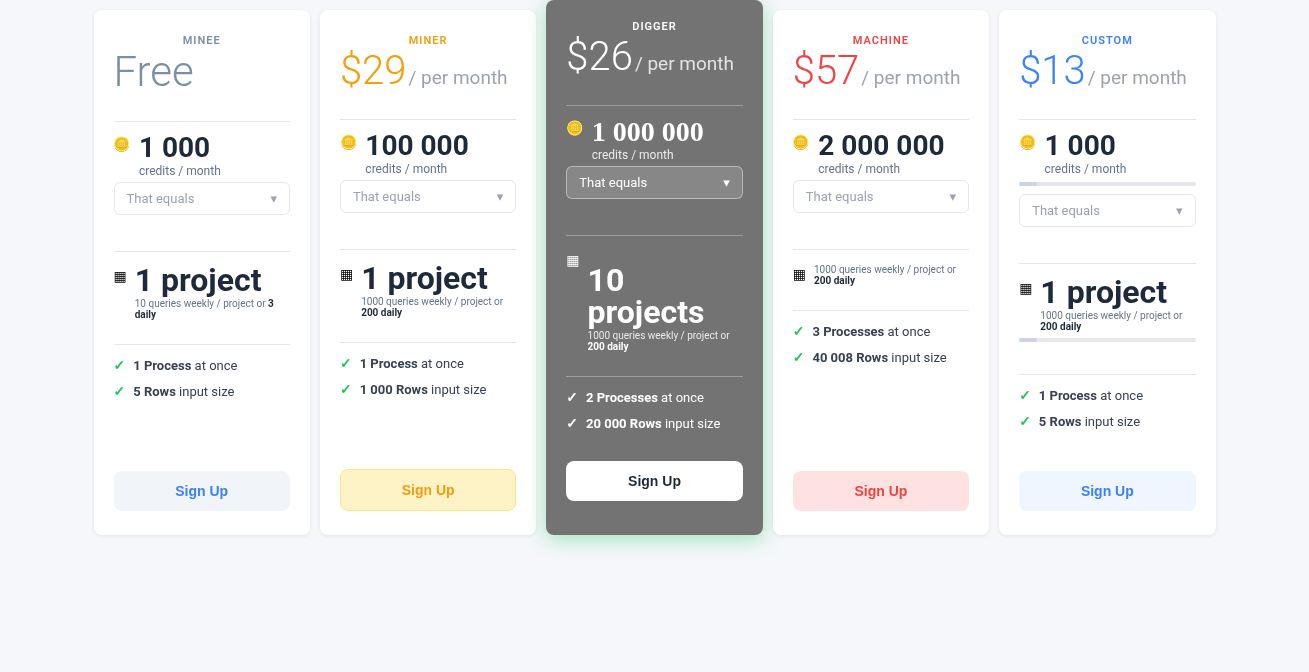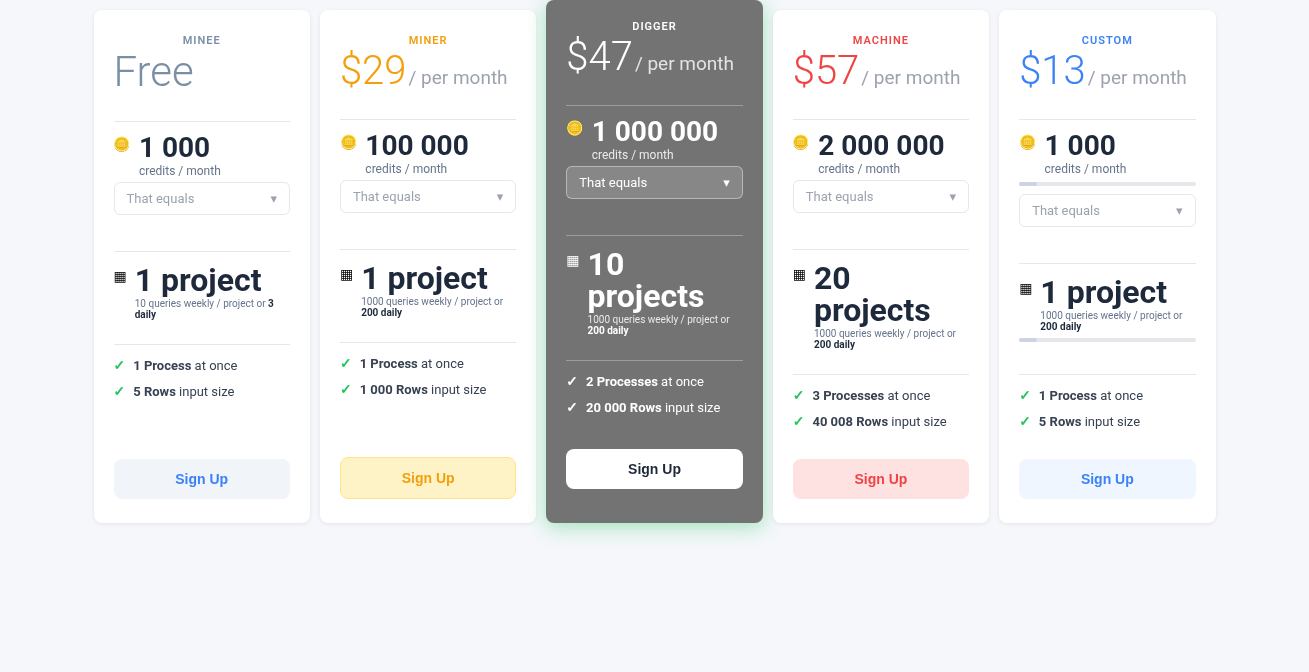--- a/index.html
+++ b/index.html
@@ -92,21 +92,21 @@
     .credits-icon {
       font-size: 14px;
       margin-top: 2px;
     }
     .credits-number {
       font-size: 28px;
       font-weight: 700;
       color: #1e293b;
       line-height: 1;
     }
-    .credits-number.featured { color: #fff; }
+    .credits-number.featured { color: #fff; font-family: Liberation Serif, serif; }
     .credits-label {
       font-size: 12px;
       color: #64748b;
       margin-top: 2px;
     }
     .credits-label.featured { color: rgba(255,255,255,0.85); }
     .that-equals-dropdown {
       display: flex;
       align-items: center;
       justify-content: space-between;
@@ -152,21 +152,21 @@
     .projects-icon {
       font-size: 14px;
       margin-top: 4px;
     }
     .projects-number {
       font-size: 32px;
       font-weight: 700;
       color: #1e293b;
       line-height: 1;
     }
-    .projects-number.featured { color: #fff; }
+    .projects-number.featured { color: #fff; margin-top: 16px; }
     .projects-label {
       font-size: 10px;
       color: #64748b;
       margin-top: 2px;
     }
     .projects-label.featured { color: rgba(255,255,255,0.85); }
     .projects-label strong { color: #1e293b; font-weight: 700; }
     .projects-label.featured strong { color: #fff; }
     .features-list {
       list-style: none;
@@ -299,21 +299,21 @@
         <span class="check-icon">✓</span>
         <span><span class="feature-bold">1 000 Rows</span> input size</span>
       </li>
     </ul>
     <button class="signup-btn miner">Sign Up</button>
   </div>
     <div class="plan-card featured">
     <div class="plan-name digger">DIGGER</div>
     <div class="plan-price-row">
       <div class="price-inline">
-      <span class="plan-price-big digger-text">$47</span>
+      <span class="plan-price-big digger-text">$26</span>
       <span class="per-month featured">/ per month</span>
     </div>
     </div>
     <div class="divider featured"></div>
     <div class="credits-section">
       <div class="credits-row">
         <span class="credits-icon">🪙</span>
         <div>
           <div class="credits-number featured">1 000 000</div>
           <div class="credits-label featured">credits / month</div>
@@ -370,21 +370,20 @@
       <div class="that-equals-dropdown">
         <span>That equals</span>
         <span>▾</span>
       </div>
     </div>
     <div class="divider"></div>
     <div class="projects-section">
       <div class="projects-row">
         <span class="projects-icon">▦</span>
         <div>
-          <div class="projects-number">20 projects</div>
           <div class="projects-label">1000 queries weekly / project or <strong>200 daily</strong></div>
         </div>
       </div>
 
     </div>
     <div class="divider"></div>
     <ul class="features-list">
       <li class="">
         <span class="check-icon">✓</span>
         <span><span class="feature-bold">3 Processes</span> at once</span>

